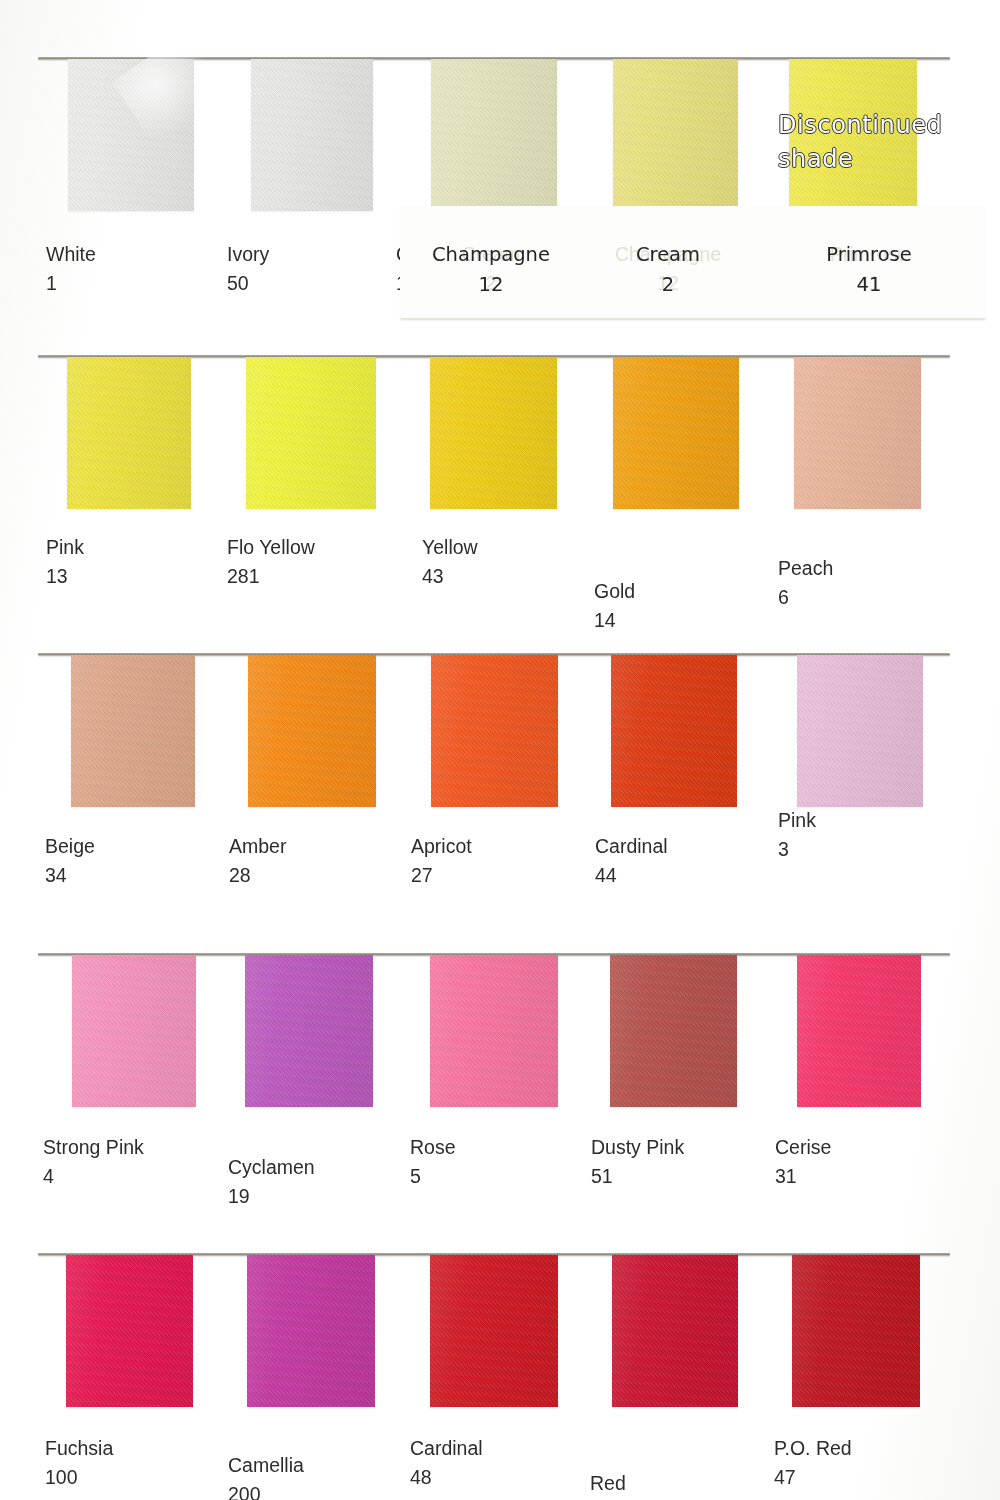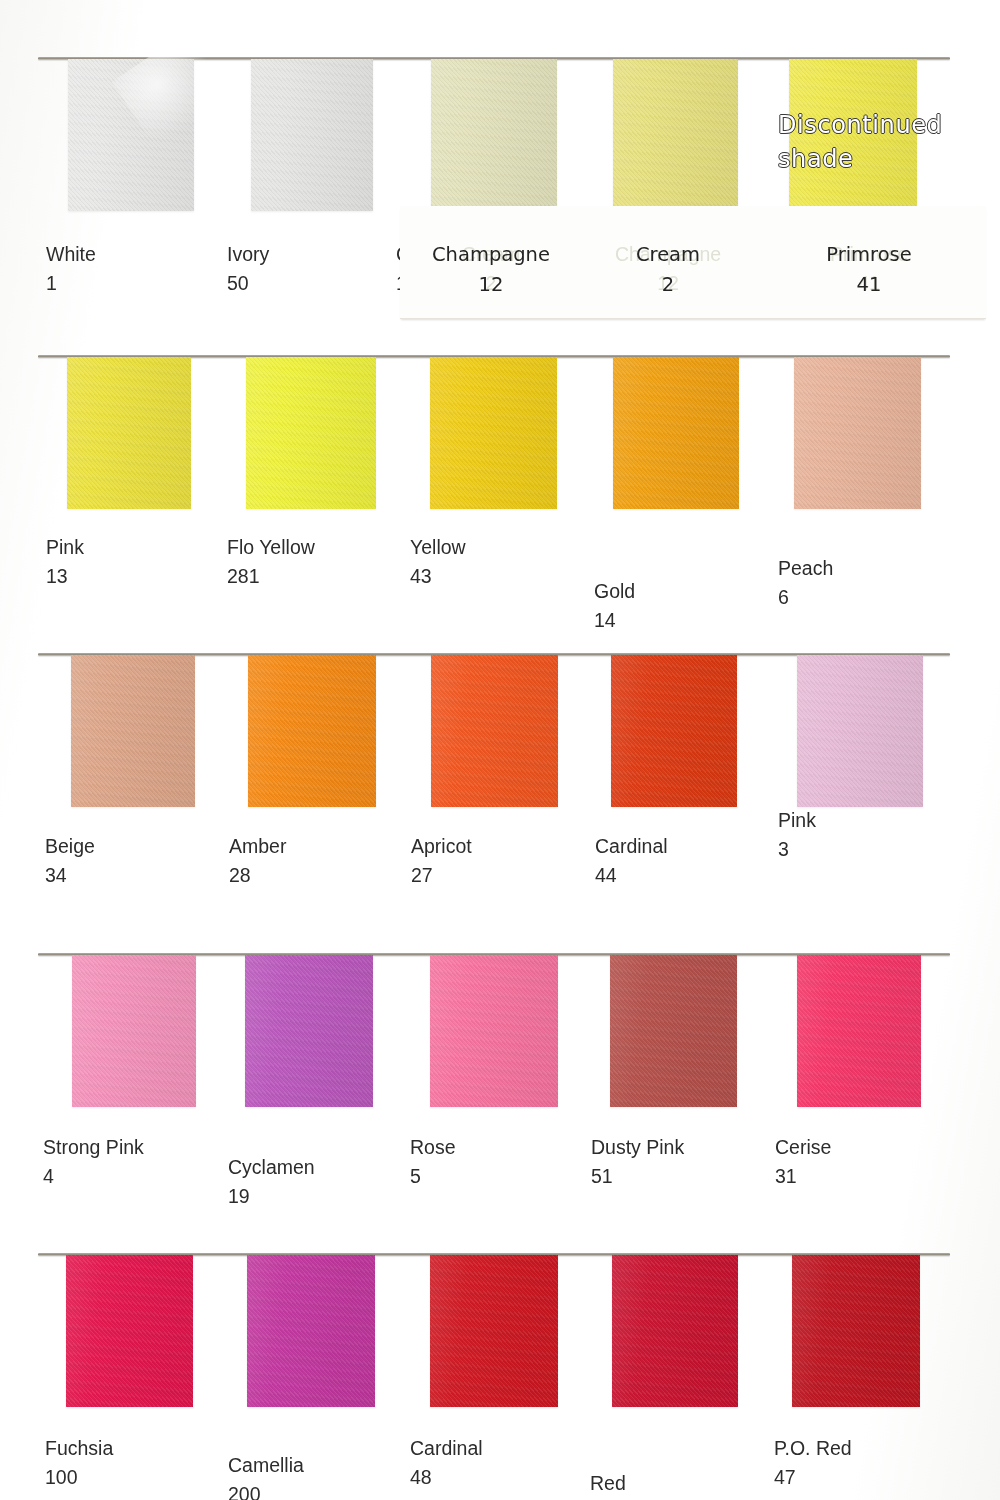--- a/index.html
+++ b/index.html
@@ -173,21 +173,21 @@
       <div class="swatch" style="left: 789px; top: 59px; width: 128px; background: repeating-linear-gradient(48deg, rgba(255, 255, 255, 0.086) 0px, rgba(255, 255, 255, 0.086) 1px, rgba(0, 0, 0, 0.043) 1px, rgba(0, 0, 0, 0.043) 2px, rgba(255, 255, 255, 0) 2px, rgba(255, 255, 255, 0) 3px) rgb(239, 233, 79);"></div>
       <div class="label" style="left: 774px; top: 240px;"><span>Primrose</span><span class="num">41</span></div>
     </div>
     <div class="swatch-row" style="top: 0px;">
       <div class="rail" style="top: 355px;"></div>
       <div class="swatch" style="left: 67px; top: 357px; width: 124px; background: repeating-linear-gradient(48deg, rgba(255, 255, 255, 0.086) 0px, rgba(255, 255, 255, 0.086) 1px, rgba(0, 0, 0, 0.043) 1px, rgba(0, 0, 0, 0.043) 2px, rgba(255, 255, 255, 0) 2px, rgba(255, 255, 255, 0) 3px) rgb(236, 226, 63);"></div>
       <div class="label" style="left: 46px; top: 533px;"><span>Pink</span><span class="num">13</span></div>
       <div class="swatch" style="left: 246px; top: 357px; width: 130px; background: repeating-linear-gradient(48deg, rgba(255, 255, 255, 0.086) 0px, rgba(255, 255, 255, 0.086) 1px, rgba(0, 0, 0, 0.043) 1px, rgba(0, 0, 0, 0.043) 2px, rgba(255, 255, 255, 0) 2px, rgba(255, 255, 255, 0) 3px) rgb(239, 242, 60);"></div>
       <div class="label" style="left: 227px; top: 533px;"><span>Flo Yellow</span><span class="num">281</span></div>
       <div class="swatch" style="left: 430px; top: 357px; width: 127px; background: repeating-linear-gradient(48deg, rgba(255, 255, 255, 0.086) 0px, rgba(255, 255, 255, 0.086) 1px, rgba(0, 0, 0, 0.043) 1px, rgba(0, 0, 0, 0.043) 2px, rgba(255, 255, 255, 0) 2px, rgba(255, 255, 255, 0) 3px) rgb(239, 205, 24);"></div>
-      <div class="label" style="left: 410px; top: 533px;"><span>Yellow</span><span class="num">43</span></div>
+      <div class="label" style="left: 422px; top: 533px;"><span>Yellow</span><span class="num">43</span></div>
       <div class="swatch" style="left: 613px; top: 357px; width: 126px; background: repeating-linear-gradient(48deg, rgba(255, 255, 255, 0.086) 0px, rgba(255, 255, 255, 0.086) 1px, rgba(0, 0, 0, 0.043) 1px, rgba(0, 0, 0, 0.043) 2px, rgba(255, 255, 255, 0) 2px, rgba(255, 255, 255, 0) 3px) rgb(240, 161, 18);"></div>
       <div class="label" style="left: 594px; top: 533px; margin-top: 44px;"><span>Gold</span><span class="num">14</span></div>
       <div class="swatch" style="left: 794px; top: 357px; width: 127px; background: repeating-linear-gradient(48deg, rgba(255, 255, 255, 0.086) 0px, rgba(255, 255, 255, 0.086) 1px, rgba(0, 0, 0, 0.043) 1px, rgba(0, 0, 0, 0.043) 2px, rgba(255, 255, 255, 0) 2px, rgba(255, 255, 255, 0) 3px) rgb(232, 180, 155);"></div>
       <div class="label" style="left: 778px; top: 554px;"><span>Peach</span><span class="num">6</span></div>
     </div>
     <div class="swatch-row" style="top: 0px;">
       <div class="rail" style="top: 653px;"></div>
       <div class="swatch" style="left: 71px; top: 655px; width: 124px; background: repeating-linear-gradient(48deg, rgba(255, 255, 255, 0.086) 0px, rgba(255, 255, 255, 0.086) 1px, rgba(0, 0, 0, 0.043) 1px, rgba(0, 0, 0, 0.043) 2px, rgba(255, 255, 255, 0) 2px, rgba(255, 255, 255, 0) 3px) rgb(221, 166, 137);"></div>
       <div class="label" style="left: 45px; top: 832px;"><span>Beige</span><span class="num">34</span></div>
       <div class="swatch" style="left: 248px; top: 655px; width: 128px; background: repeating-linear-gradient(48deg, rgba(255, 255, 255, 0.086) 0px, rgba(255, 255, 255, 0.086) 1px, rgba(0, 0, 0, 0.043) 1px, rgba(0, 0, 0, 0.043) 2px, rgba(255, 255, 255, 0) 2px, rgba(255, 255, 255, 0) 3px) rgb(245, 138, 21);"></div>

